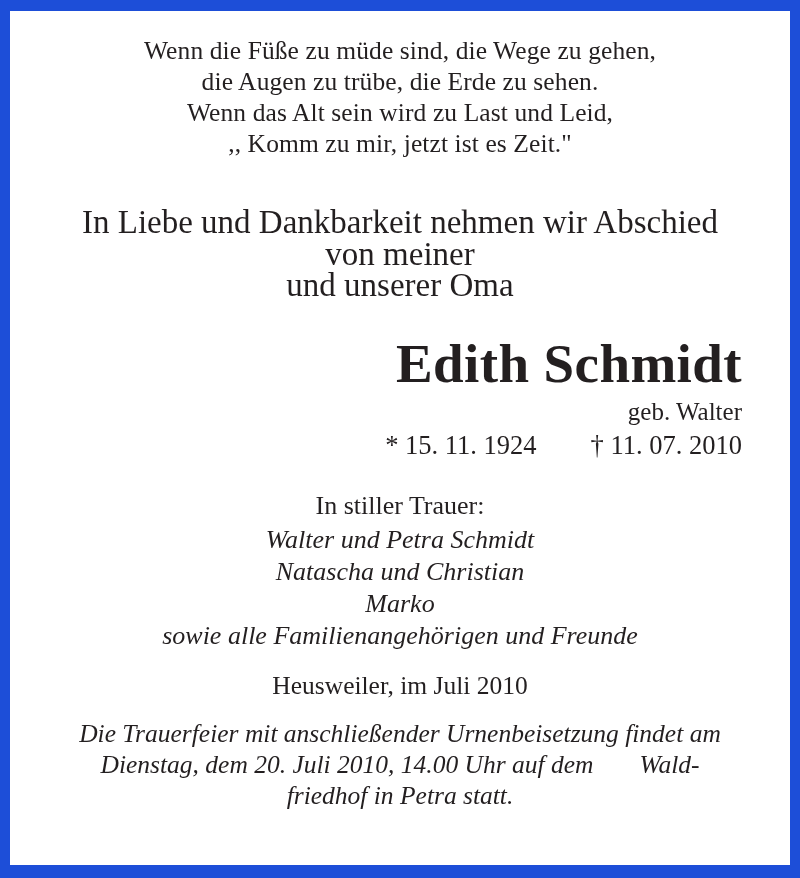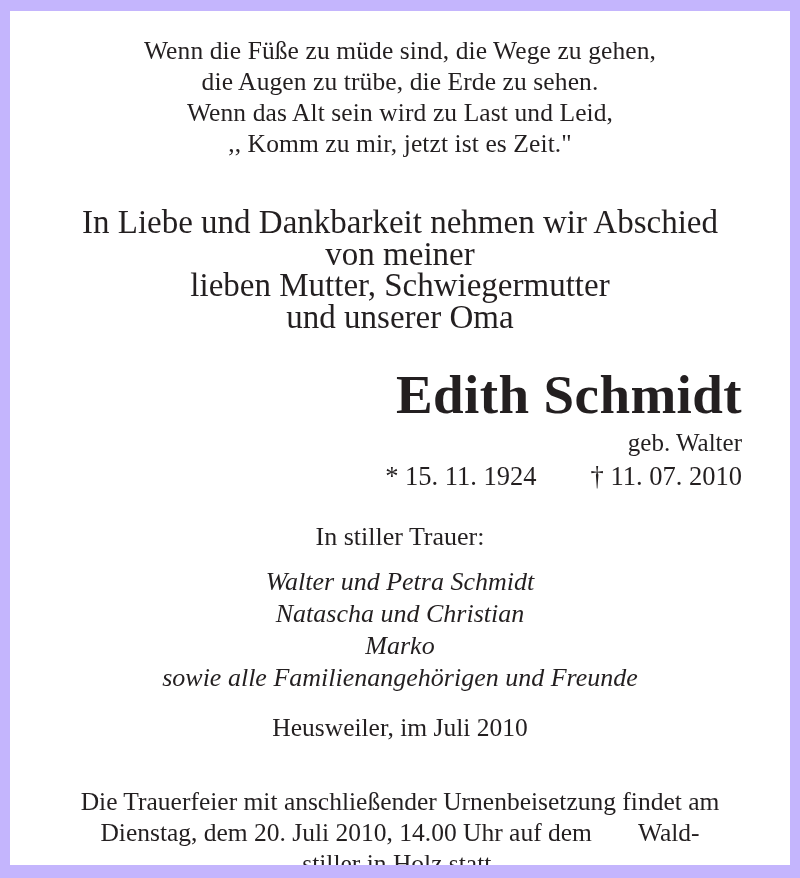--- a/index.html
+++ b/index.html
@@ -10,21 +10,21 @@
   }
   body {
     font-family: "Liberation Serif", "DejaVu Serif", serif;
   }
 
   .notice {
     position: relative;
     width: 800px;
     height: 878px;
     box-sizing: border-box;
-    background: #c4b5fd;
+    background: #1d4ed8;
     padding: 11px 10px 13px 10px;
     overflow: hidden;
   }
 
   .notice-inner {
     box-sizing: border-box;
     width: 100%;
     height: 100%;
     background: #ffffff;
     color: #231f20;
@@ -86,36 +86,37 @@
 
   
   .mourning {
     margin-top: 28px;
   }
   .mourning-heading {
     font-size: 26px;
     line-height: 31px;
   }
   .mourners {
-    margin-top: 14px;
+    margin-top: 3px;
   }
   .mourners .line {
     font-style: italic;
     font-size: 26px;
     line-height: 32px;
   }
 
   
   .place-date {
     margin-top: 18px;
     font-size: 25.5px;
     line-height: 31px;
   }
   .ceremony {
-    margin-top: 43px;
+    margin-top: 17px;
+    font-style: italic;
   }
   .ceremony .line {
     font-size: 25.5px;
     line-height: 31px;
   }
   .ceremony .line .wide-gap {
     display: inline-block;
     width: 46px;
   }
 </style>
@@ -127,21 +128,20 @@
 
     <div class="poem">
       <span class="line">Wenn die Füße zu müde sind, die Wege zu gehen,</span>
       <span class="line">die Augen zu trübe, die Erde zu sehen.</span>
       <span class="line">Wenn das Alt sein wird zu Last und Leid,</span>
       <span class="line">,, Komm zu mir, jetzt ist es Zeit."</span>
     </div>
 
     <div class="dedication">
       <span class="line">In Liebe und Dankbarkeit nehmen wir Abschied von meiner</span>
-      <span class="line">lieben Mutter, Schwiegermutter</span>
       <span class="line">und unserer Oma</span>
     </div>
 
     <div class="identity">
       <div class="name">Edith Schmidt</div>
       <div class="maiden-name">geb. Walter</div>
       <div class="dates"><span>*</span> <span>15. 11. 1924</span><span class="date-gap"></span><span>†</span> <span>11. 07. 2010</span></div>
     </div>
 
     <div class="mourning">
@@ -152,18 +152,18 @@
         <span class="line">Marko</span>
         <span class="line">sowie alle Familienangehörigen und Freunde</span>
       </div>
     </div>
 
     <div class="place-date">Heusweiler, im Juli 2010</div>
 
     <div class="ceremony">
       <span class="line">Die Trauerfeier mit anschließender Urnenbeisetzung findet am</span>
       <span class="line"><span>Dienstag, dem 20. Juli 2010, 14.00 Uhr auf dem</span><span class="wide-gap"></span><span>Wald-</span></span>
-      <span class="line">stiller in Holz statt.</span>
+      <span class="line">friedhof in Petra statt.</span>
 
     </div>
 
   </div>
 </div>
 
 </body></html>

